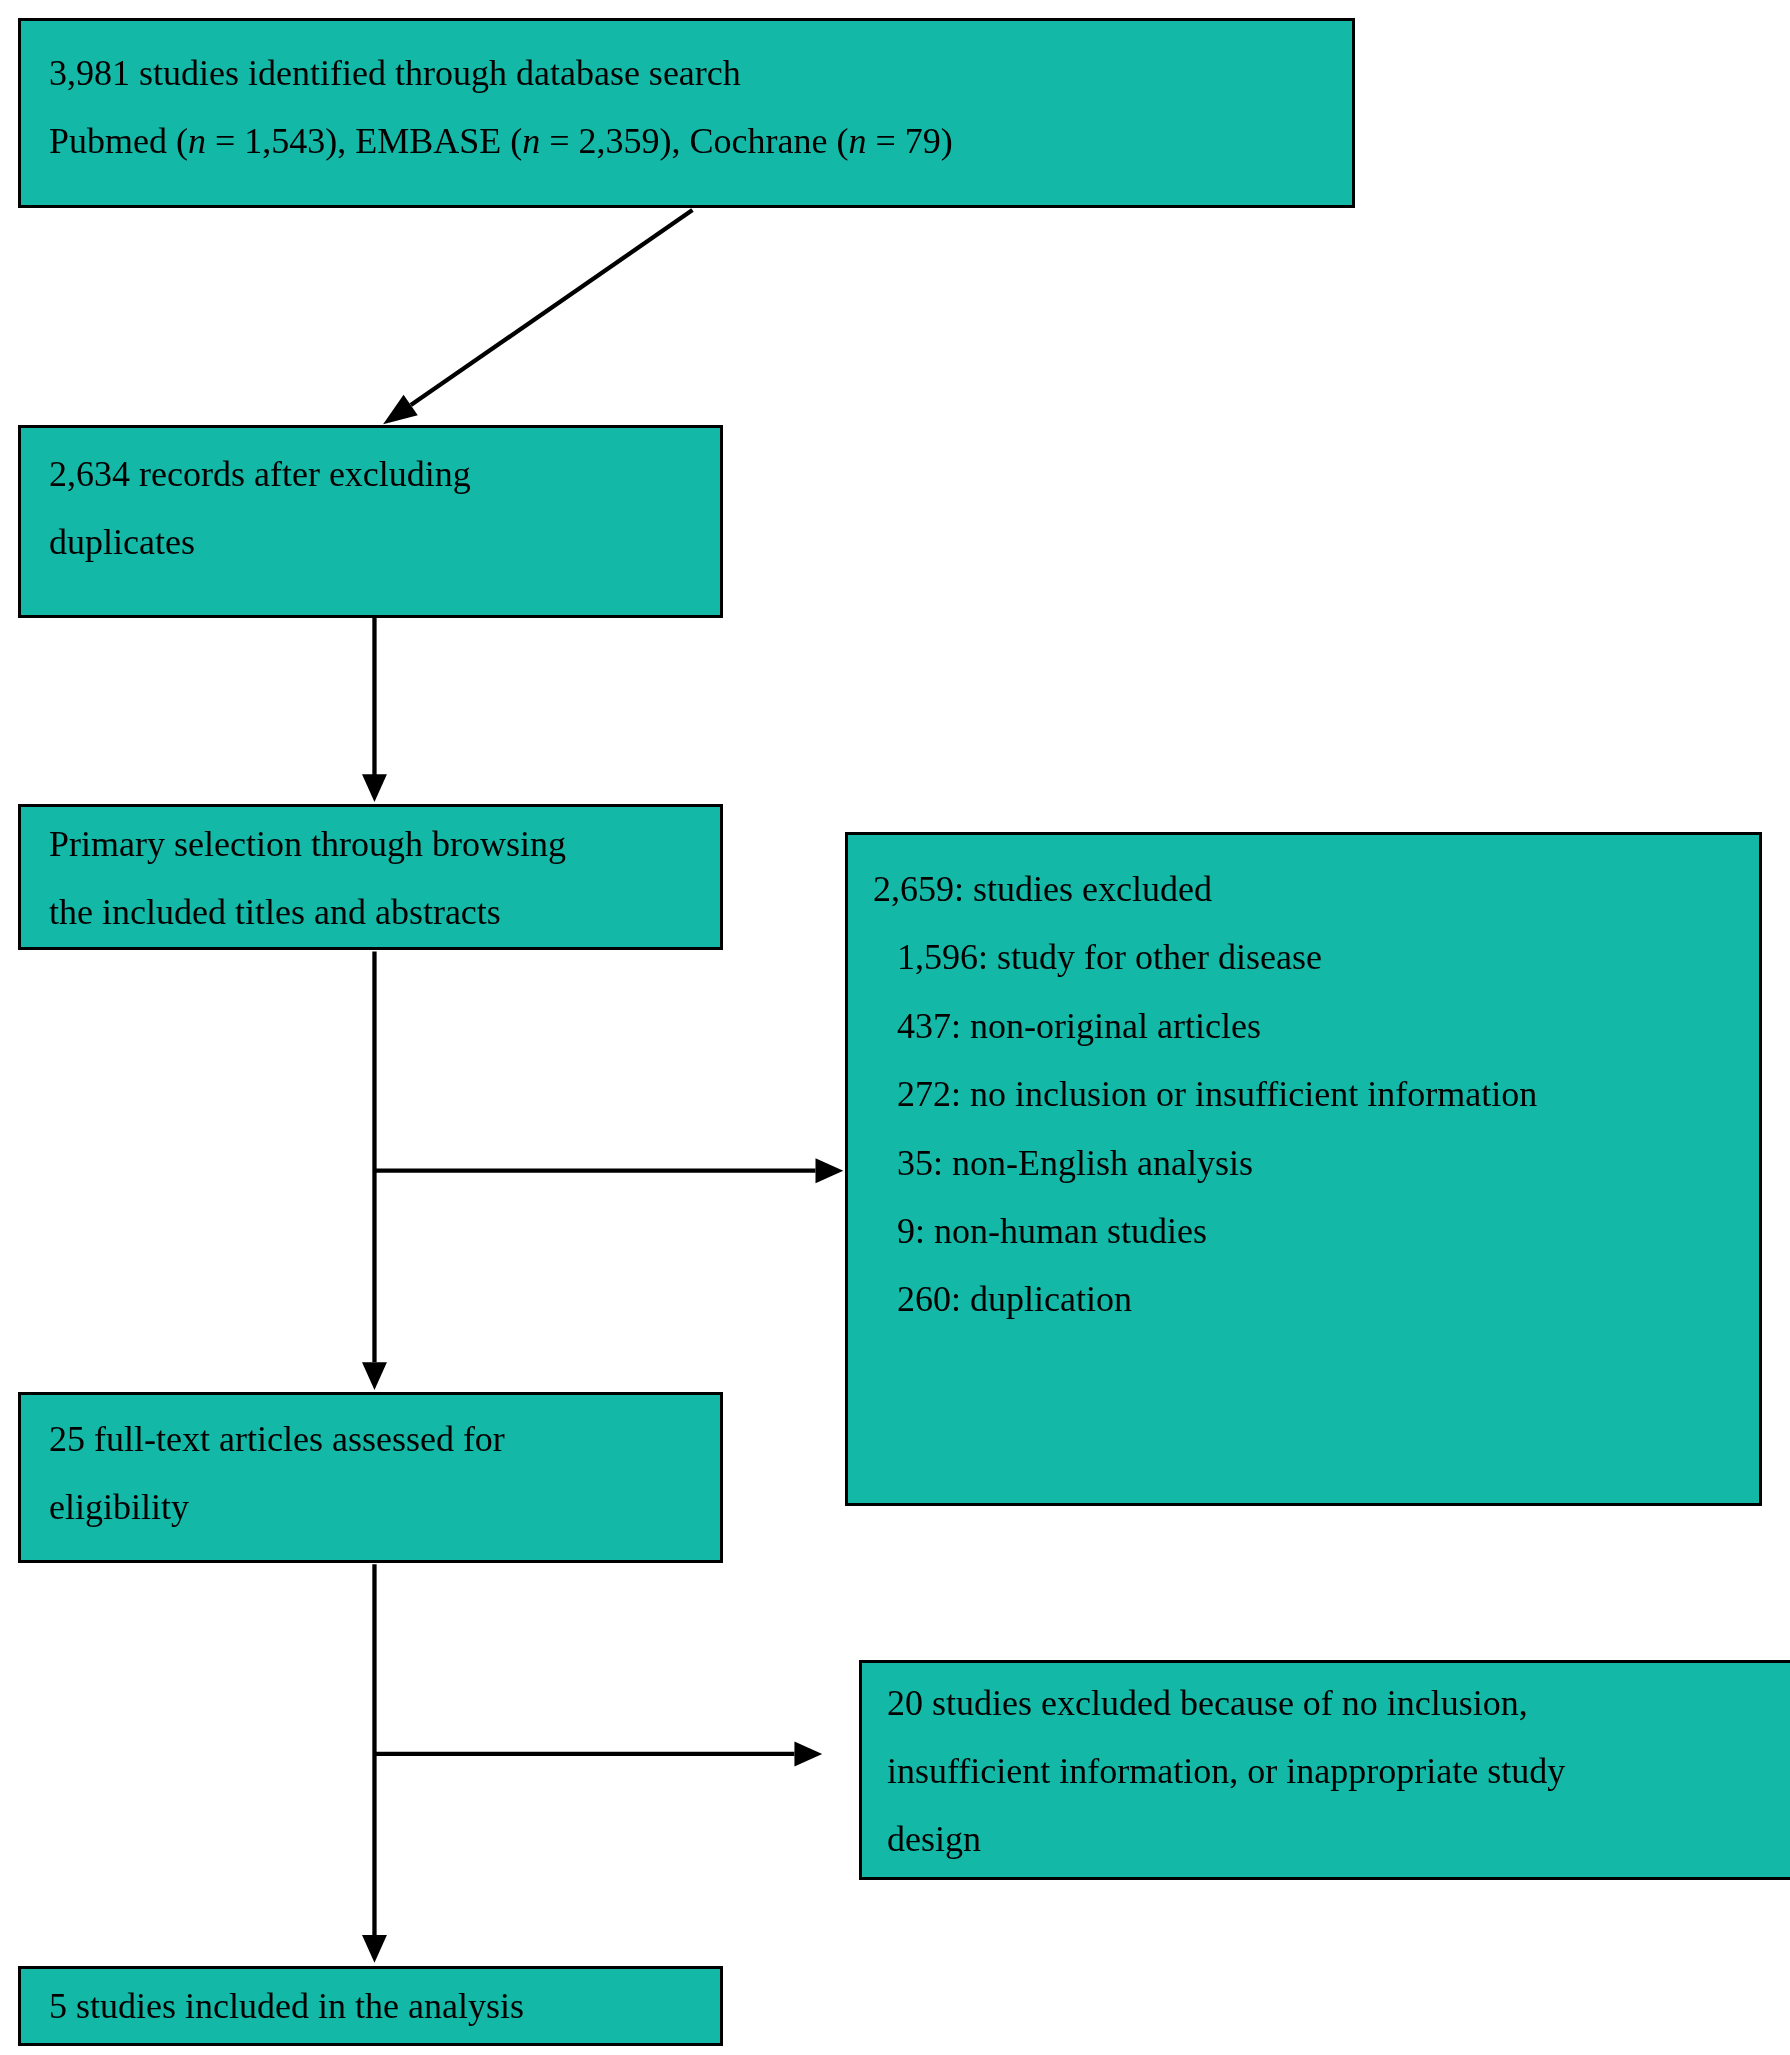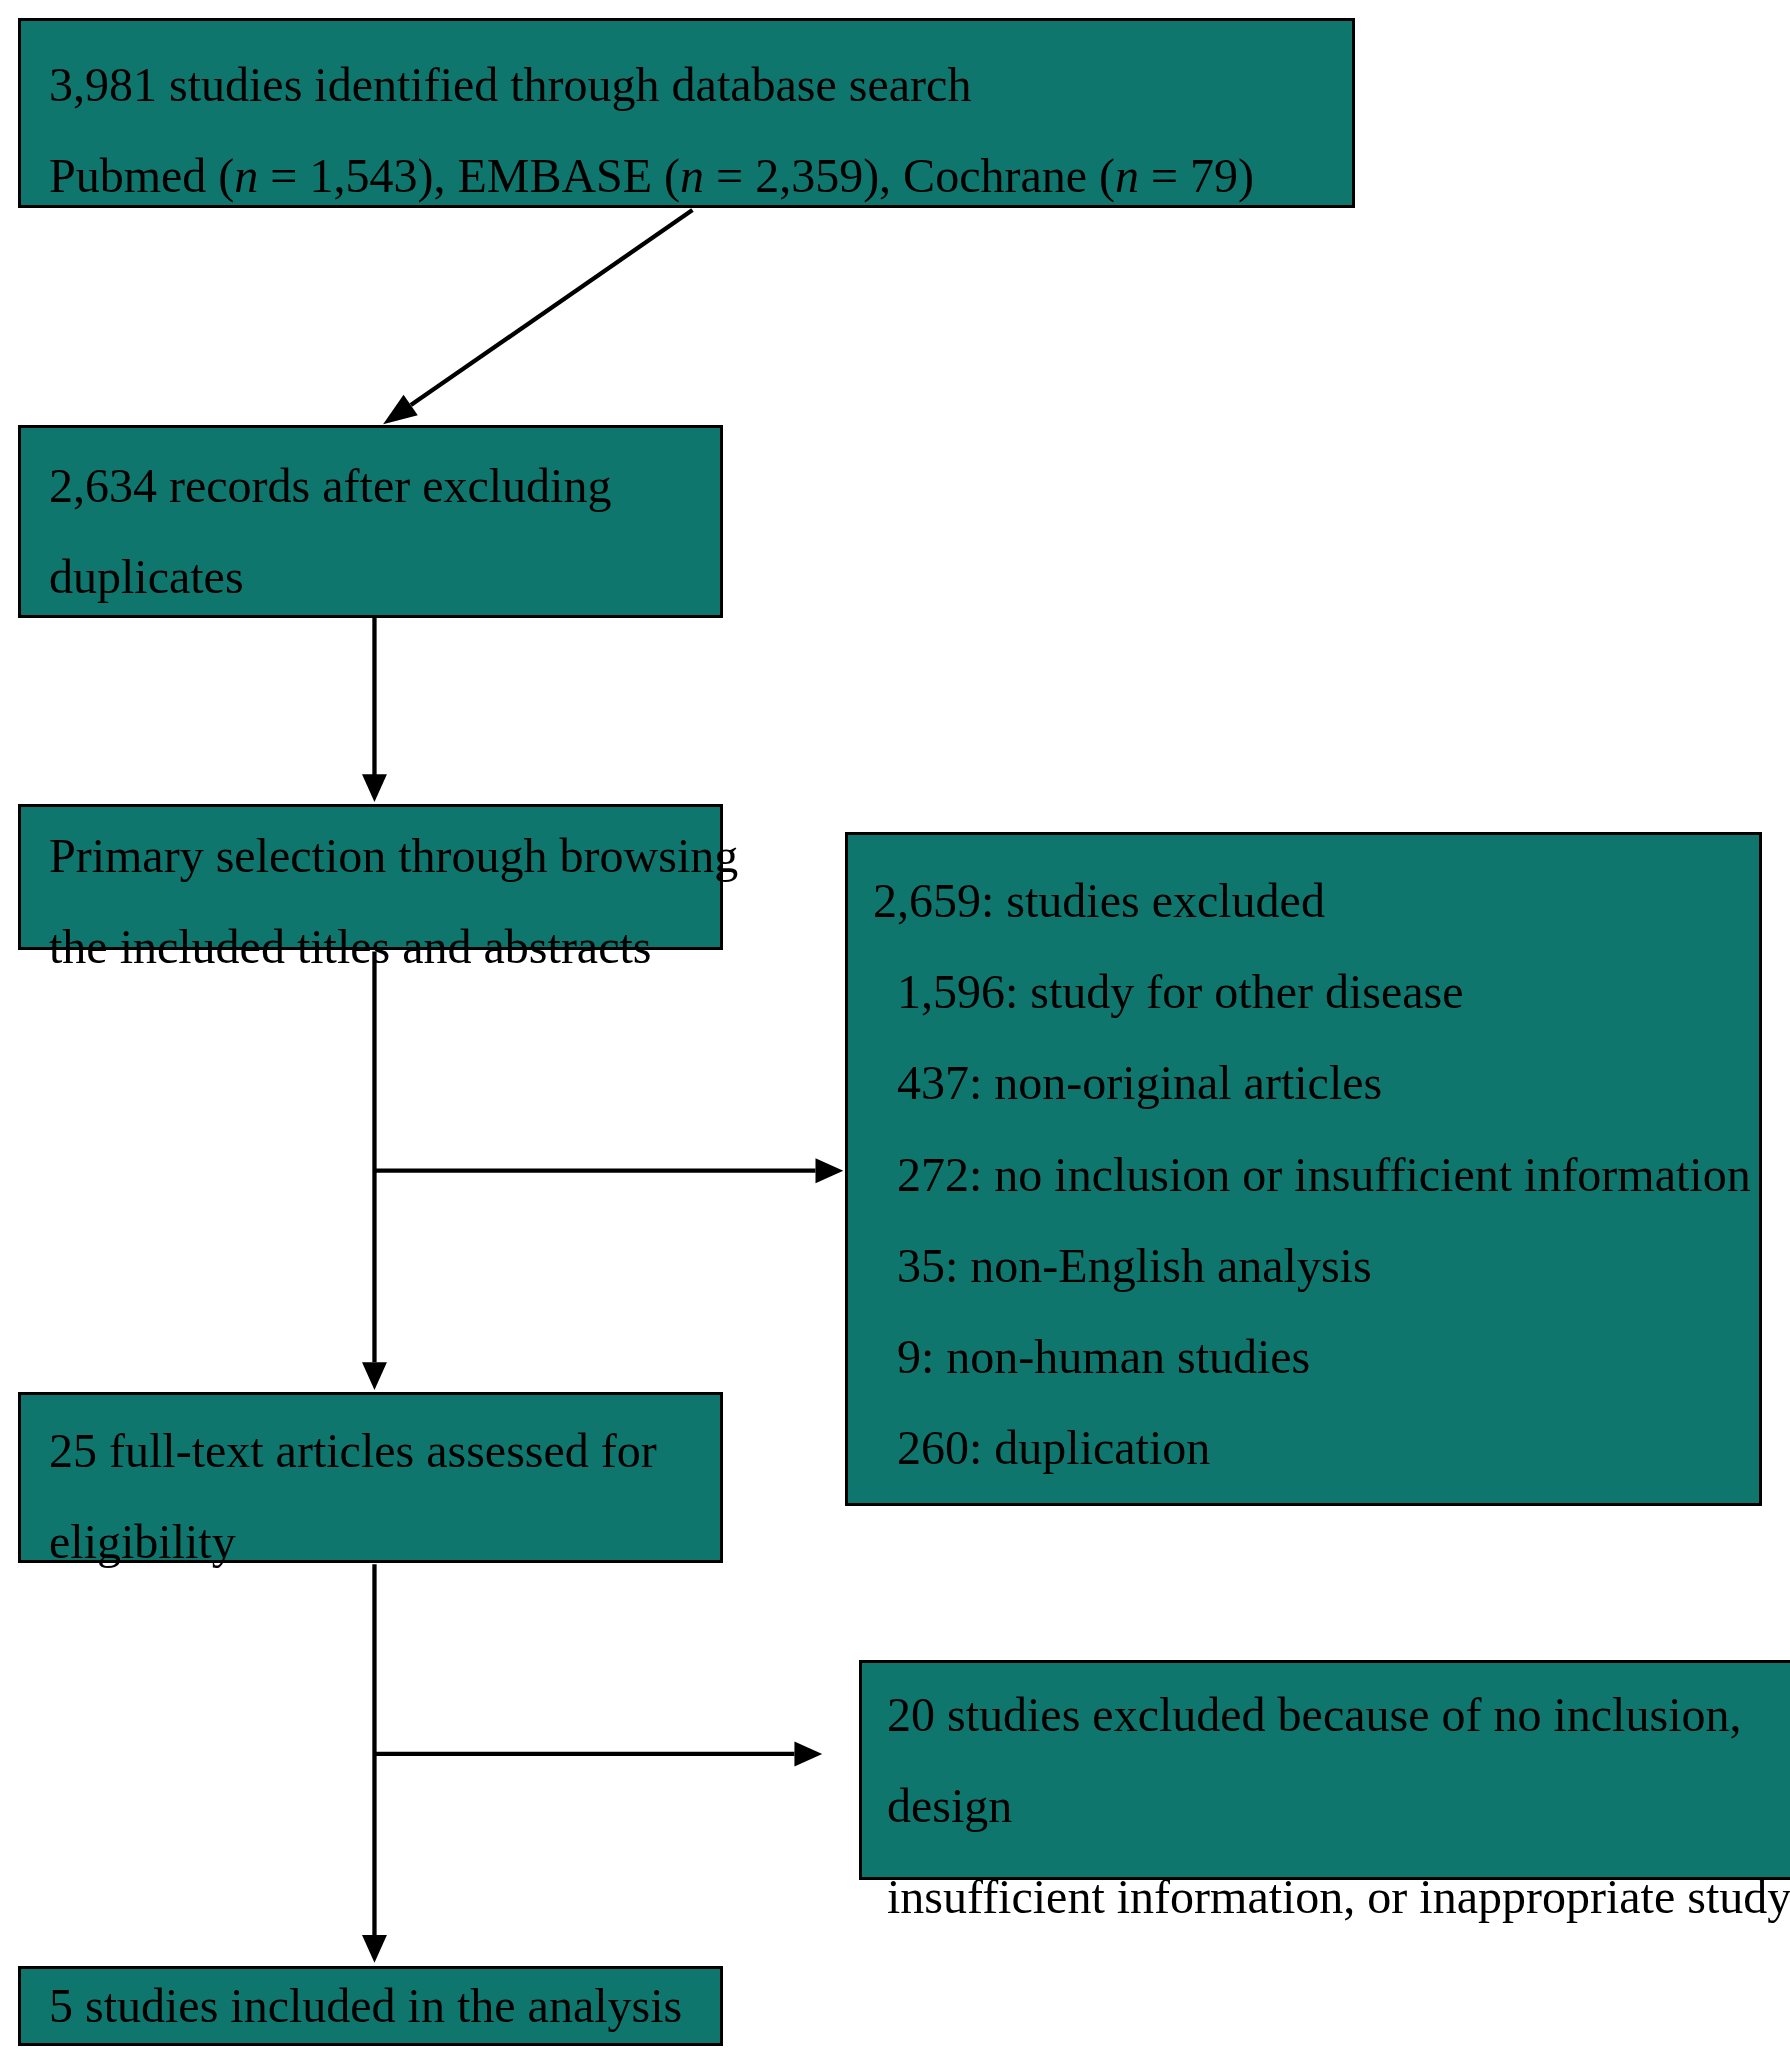--- a/index.html
+++ b/index.html
@@ -11,22 +11,22 @@
     color:#000000;
     font-family:"Liberation Serif","DejaVu Serif",serif;
   }
   .arrows{position:absolute;left:0;top:0;width:1790px;height:2056px;pointer-events:none;}
   .arrows line{stroke:#000;stroke-width:9;}
   .arrows polygon{fill:#000;stroke:none;}
   .box{
     position:absolute;
     box-sizing:border-box;
     border:3.4px solid #000;
-    background:#0f766e;
-    font-size:48px;
+    background:#14b8a6;
+    font-size:36px;
     line-height:1.9;
   }
   .box .line{white-space:nowrap;}
   .box .line.indent{padding-left:24px;}
   #box-identified        {left:18px;  top:18px;   width:1337px; height:190px;  padding:18px 21.6px 0 28px;}
   #box-dedup             {left:18px;  top:425px;  width:705px; height:193px;  padding:12px 21.6px 0 28px;}
   #box-primary           {left:18px;  top:804px; width:705px; height:146px;  padding:2.9px 21.6px 0 28px;}
   #box-excluded-primary  {left:845px;top:832px; width:917px; height:674px; padding:20px 14.4px 0 25px;}
   #box-fulltext          {left:18px;  top:1392px; width:705px; height:171px;  padding:9.6px 21.6px 0 28px;}
   #box-excluded-fulltext {left:823px;top:1660px; width:935px; height:220px;  padding:5.7px 14.4px 0 25px;margin-left:36px;}
@@ -90,22 +90,22 @@
       <div class="line indent"><span>260: duplication</span></div>
     </div>
 
   <div class="box" id="box-fulltext">
       <div class="line"><span>25 full-text articles assessed for</span></div>
       <div class="line"><span>eligibility</span></div>
     </div>
 
   <div class="box" id="box-excluded-fulltext">
       <div class="line"><span>20 studies excluded because of no inclusion,</span></div>
+      <div class="line"><span>insufficient information, or inappropriate study</span></div>
       <div class="line"><span>design</span></div>
-      <div class="line"><span>insufficient information, or inappropriate study</span></div>
     </div>
 
   <div class="box" id="box-included">
       <div class="line"><span>5 studies included in the analysis</span></div>
     </div>
 
 </div>
 
 
 </body></html>

